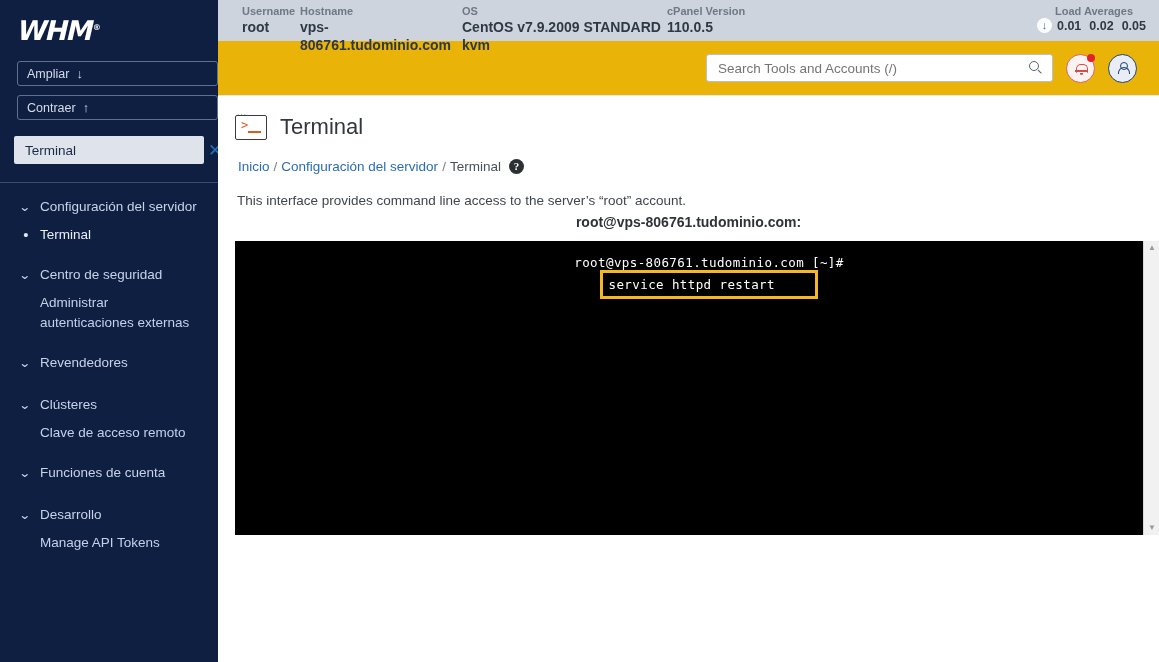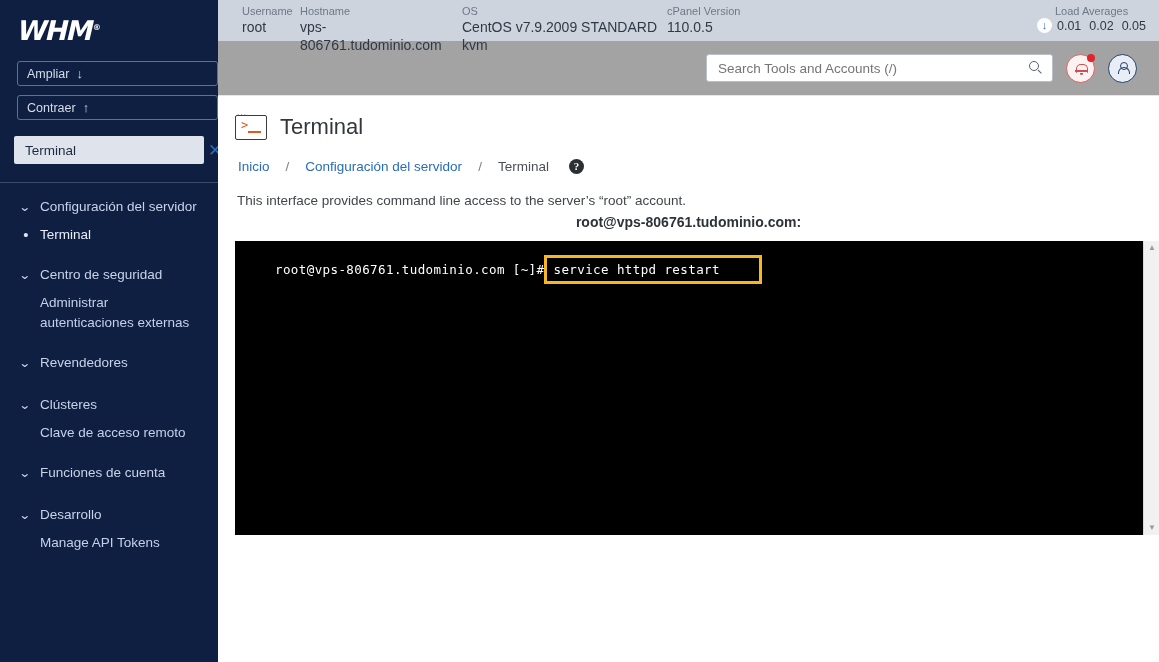--- a/index.html
+++ b/index.html
@@ -104,41 +104,42 @@
   
   .main { flex: 1; display: flex; flex-direction: column; background: #ffffff; position: relative; }
 
   .topinfo {
     height: 41px; background: #ced4dd;
     display: flex; align-items: flex-start;
     padding: 4px 14px 0 24px;
     font-size: 11.5px;
     color: #3b4654;
     position: relative;
+    font-weight: bold;
   }
   .ti-item { margin-right: 0; }
   .ti-label { color: #6e7886; font-size: 11px; line-height: 14px; }
   .ti-value { color: #2f3945; font-size: 14px; line-height: 18px; }
   .ti-username { width: 58px; }
   .ti-hostname { width: 162px; }
   .ti-os { width: 205px; }
   .ti-cpanel { width: 140px; }
   .ti-load { margin-left: auto; text-align: left; }
   .ti-load .ti-label { padding-left: 18px; }
   .load-row { display: flex; align-items: center; gap: 5px; }
   .load-arrow {
     width: 15px; height: 15px; border-radius: 50%;
     background: #ffffff; color: #2f6fb5;
     font-size: 11px; line-height: 15px; text-align: center;
     display: inline-block;
   }
   .load-nums { display: flex; gap: 8px; font-size: 12.5px; color: #2f3945; }
 
   .searchbar {
-    height: 55px; background: #a3a3a3;
+    height: 55px; background: #eab308;
     display: flex; align-items: center; justify-content: flex-end;
     padding-right: 23px; gap: 13px;
     border-bottom: 1px solid #e3e6ea;
   }
   .main-search {
     width: 347px; height: 28px;
     border: 1px solid #b9c0cb; border-radius: 3px;
     display: flex; align-items: center; padding: 0 9px 0 11px;
     background: #fff;
   }
@@ -218,21 +219,21 @@
   }
   .term-icon .dots {
     position: absolute; top: -5px; left: 1px;
     color: #8a8a8a; font-size: 7px; letter-spacing: 1px;
   }
   .page-title { font-size: 22px; color: #33373c; font-weight: 400; }
 
   .breadcrumb {
     margin: 19px 9px 0 3px;
     font-size: 13.5px; color: #4a5057;
-    display: flex; align-items: center; gap: 16px;
+    display: flex; align-items: center; gap: 4px;
   }
   .breadcrumb a { color: #2b6cb8; text-decoration: none; cursor: pointer; }
   .breadcrumb .sep { color: #7b828b; }
   .breadcrumb .cur { color: #4a5057; }
   .help-icon {
     width: 15px; height: 15px; border-radius: 50%;
     background: #2c2f33; color: #fff;
     font-size: 11px; font-weight: bold; line-height: 15px;
     text-align: center; margin-left: 4px; cursor: pointer;
     font-family: "Liberation Serif", serif;
@@ -255,20 +256,21 @@
   .term-screen {
     flex: 1; background: #000000;
     padding: 14px 0 0 0; position: relative; overflow: hidden;
   }
   .term-line {
     display: flex; align-items: center;
     padding-left: 40px;
     font-family: "DejaVu Sans Mono", monospace;
     font-size: 12.5px; color: #ffffff;
     letter-spacing: .4px;
+    flex-direction: column;
   }
   .cursor-block { background: #ffffff; width: 1px; }
   .cmd-highlight {
     border: 3px solid #f5b722;
     padding: 4px 9px 4px 6px;
     margin-left: -1px;
     font-family: "DejaVu Sans Mono", monospace;
     font-size: 12.5px; color: #ffffff;
     letter-spacing: .4px;
     min-width: 218px;

